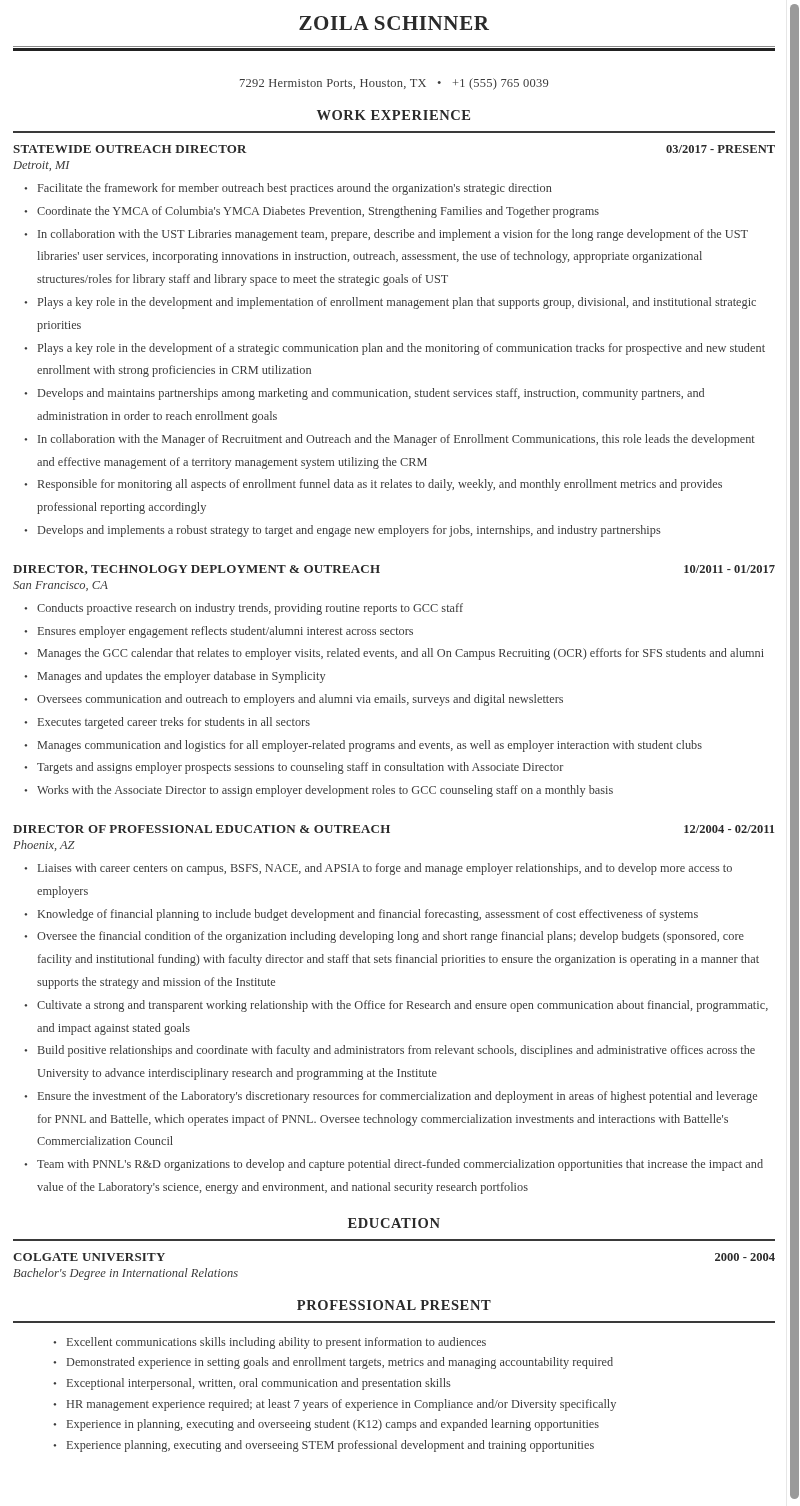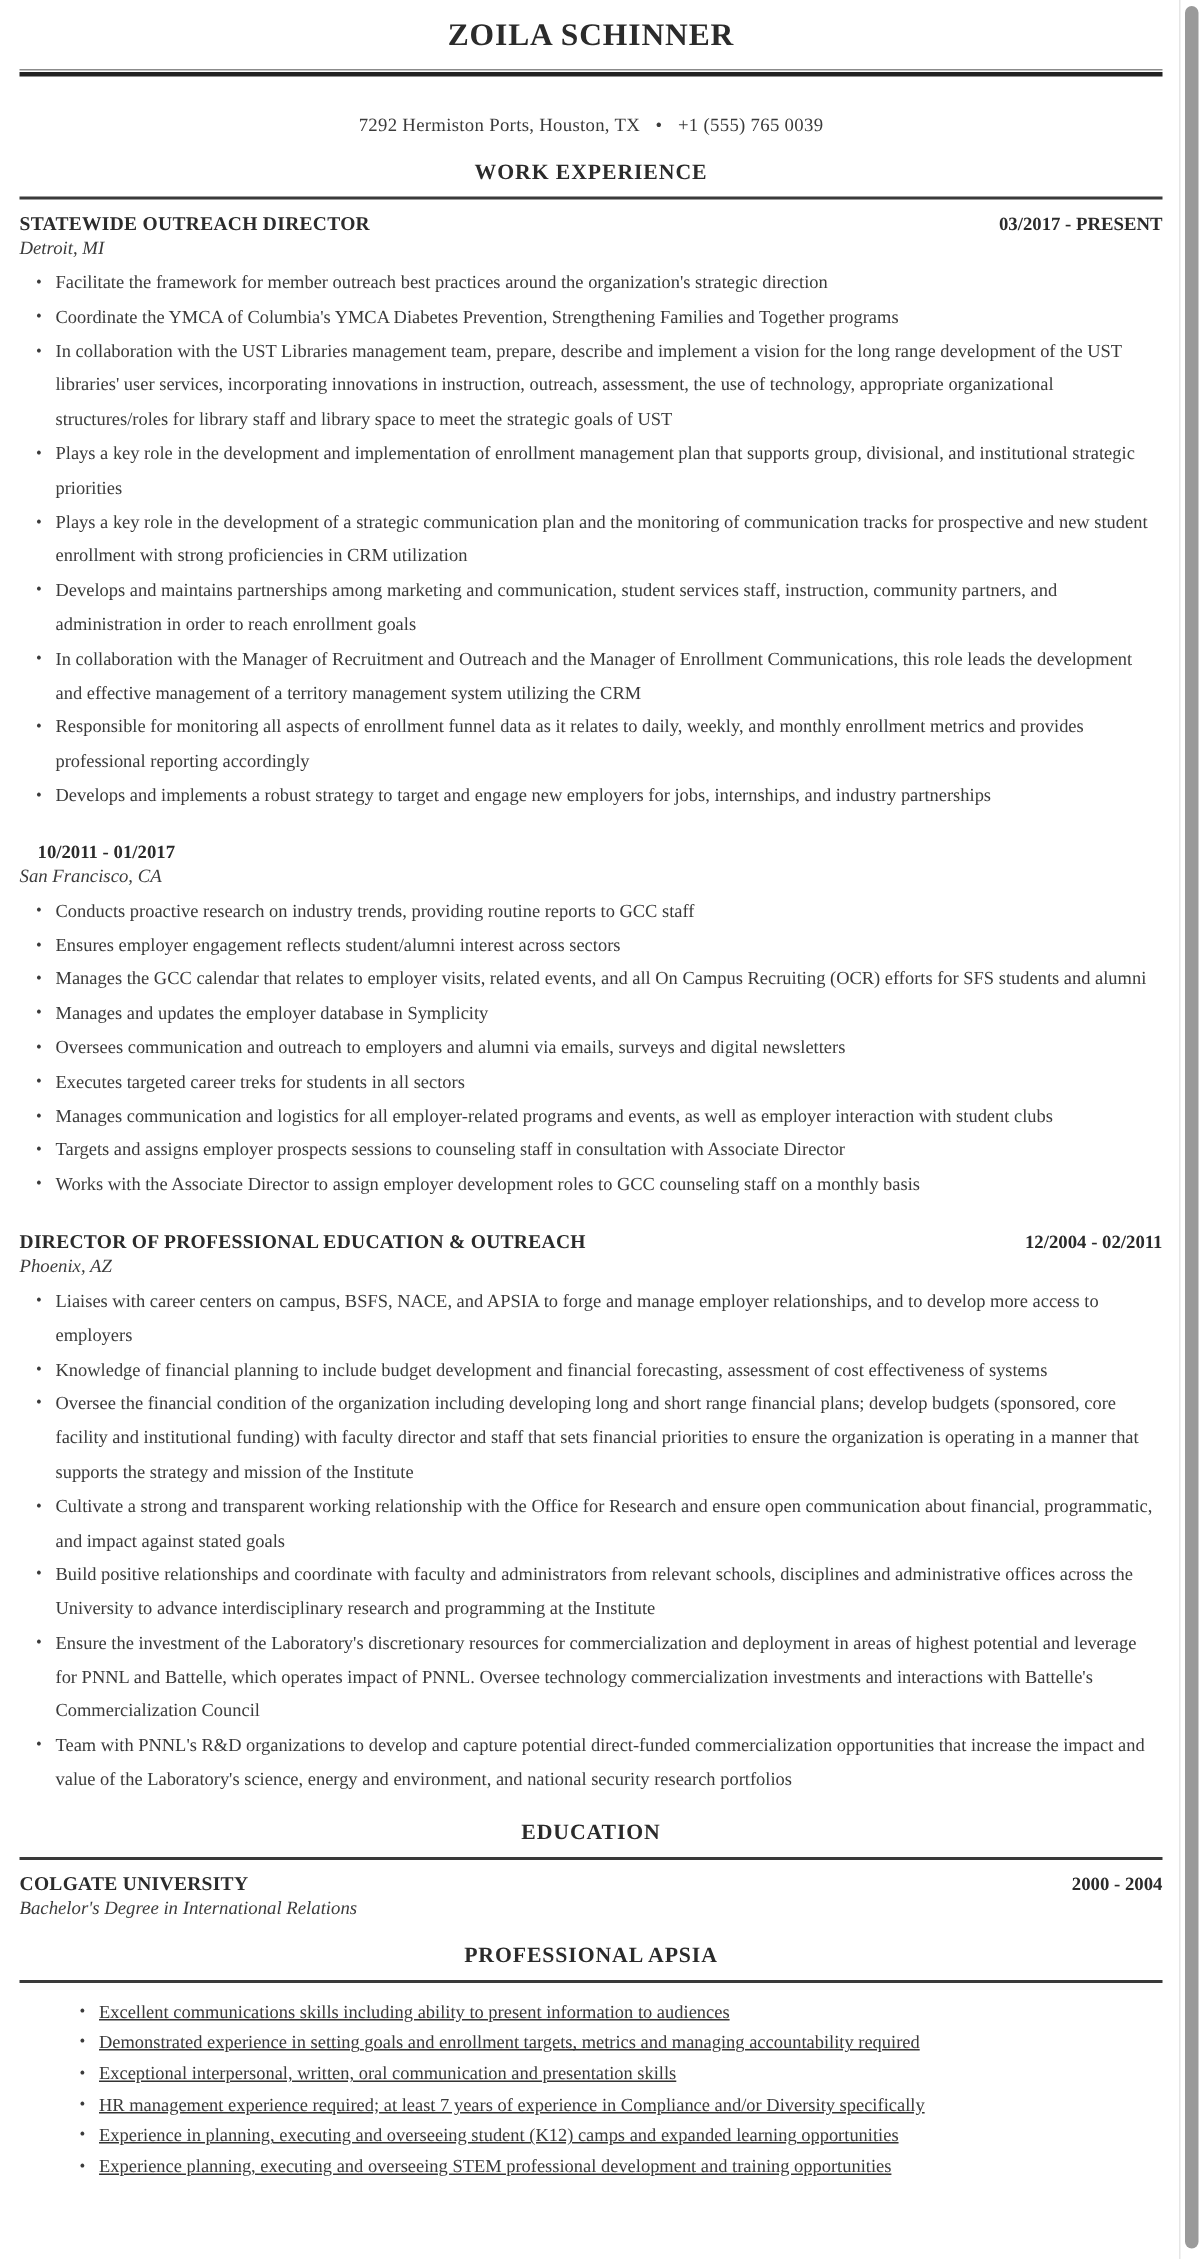--- a/index.html
+++ b/index.html
@@ -136,21 +136,20 @@
   }
 
   
   .edu-entry { margin-top: 2px; }
 
   
   ul.skills {
     list-style: none;
     margin: 9px 0 0 0;
     padding: 0;
-    text-decoration: underline;
   }
   ul.skills > li {
     position: relative;
     padding-left: 53px;
     font-size: 12.3px;
     line-height: 20.6px;
     color: #3b3b3b;
   }
   ul.skills > li::before {
     content: "\2022";
@@ -217,20 +216,21 @@
         <li>Plays a key role in the development of a strategic communication plan and the monitoring of communication tracks for prospective and new student enrollment with strong proficiencies in CRM utilization</li>
         <li>Develops and maintains partnerships among marketing and communication, student services staff, instruction, community partners, and administration in order to reach enrollment goals</li>
         <li>In collaboration with the Manager of Recruitment and Outreach and the Manager of Enrollment Communications, this role leads the development and effective management of a territory management system utilizing the CRM</li>
         <li>Responsible for monitoring all aspects of enrollment funnel data as it relates to daily, weekly, and monthly enrollment metrics and provides professional reporting accordingly</li>
         <li>Develops and implements a robust strategy to target and engage new employers for jobs, internships, and industry partnerships</li>
       </ul>
     </div>
 
     <div class="entry">
       <div class="entry-head">
+        <div class="entry-title">DIRECTOR, TECHNOLOGY DEPLOYMENT &amp; OUTREACH</div>
         <div class="entry-date">10/2011 - 01/2017</div>
       </div>
       <div class="entry-location">San Francisco, CA</div>
       <ul class="bullets">
         <li>Conducts proactive research on industry trends, providing routine reports to GCC staff</li>
         <li>Ensures employer engagement reflects student/alumni interest across sectors</li>
         <li>Manages the GCC calendar that relates to employer visits, related events, and all On Campus Recruiting (OCR) efforts for SFS students and alumni</li>
         <li>Manages and updates the employer database in Symplicity</li>
         <li>Oversees communication and outreach to employers and alumni via emails, surveys and digital newsletters</li>
         <li>Executes targeted career treks for students in all sectors</li>
@@ -264,21 +264,21 @@
     <div class="edu-entry">
       <div class="entry-head">
         <div class="entry-title">COLGATE UNIVERSITY</div>
         <div class="entry-date">2000 - 2004</div>
       </div>
       <div class="entry-location">Bachelor's Degree in International Relations</div>
     </div>
   </div>
 
   <div class="section">
-    <div class="section-title">PROFESSIONAL APSIA</div>
+    <div class="section-title">PROFESSIONAL PRESENT</div>
     <div class="section-rule"></div>
     <ul class="skills">
       <li>Excellent communications skills including ability to present information to audiences</li>
       <li>Demonstrated experience in setting goals and enrollment targets, metrics and managing accountability required</li>
       <li>Exceptional interpersonal, written, oral communication and presentation skills</li>
       <li>HR management experience required; at least 7 years of experience in Compliance and/or Diversity specifically</li>
       <li>Experience in planning, executing and overseeing student (K12) camps and expanded learning opportunities</li>
       <li>Experience planning, executing and overseeing STEM professional development and training opportunities</li>
     </ul>
   </div>

